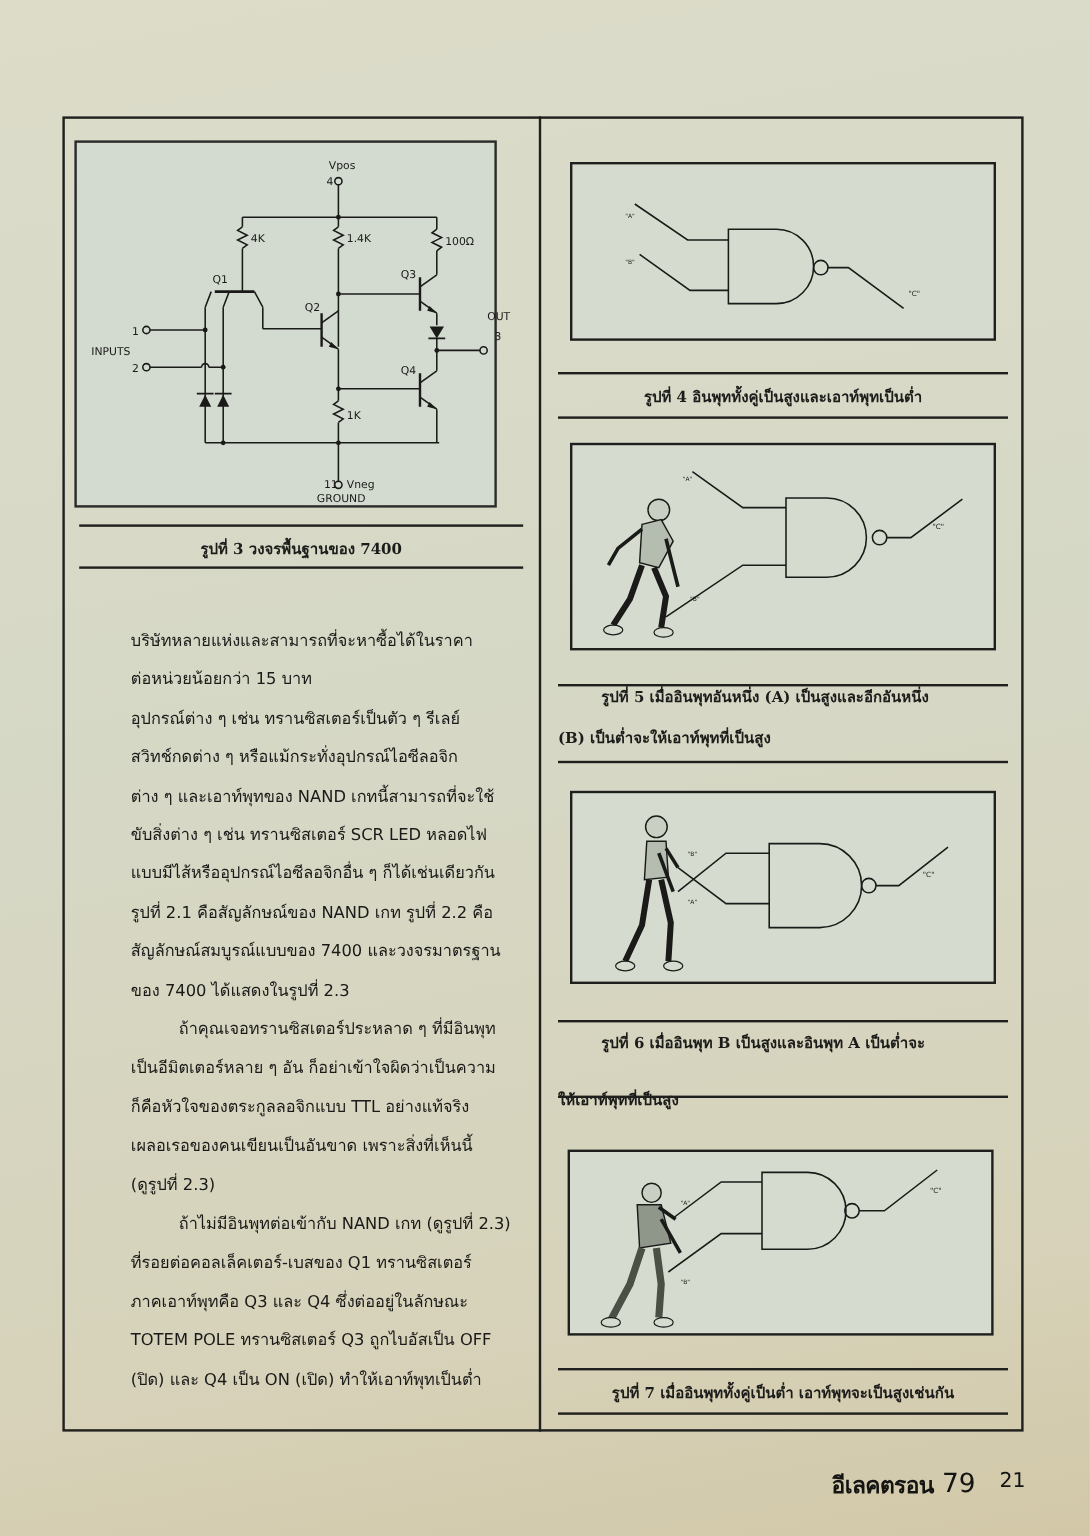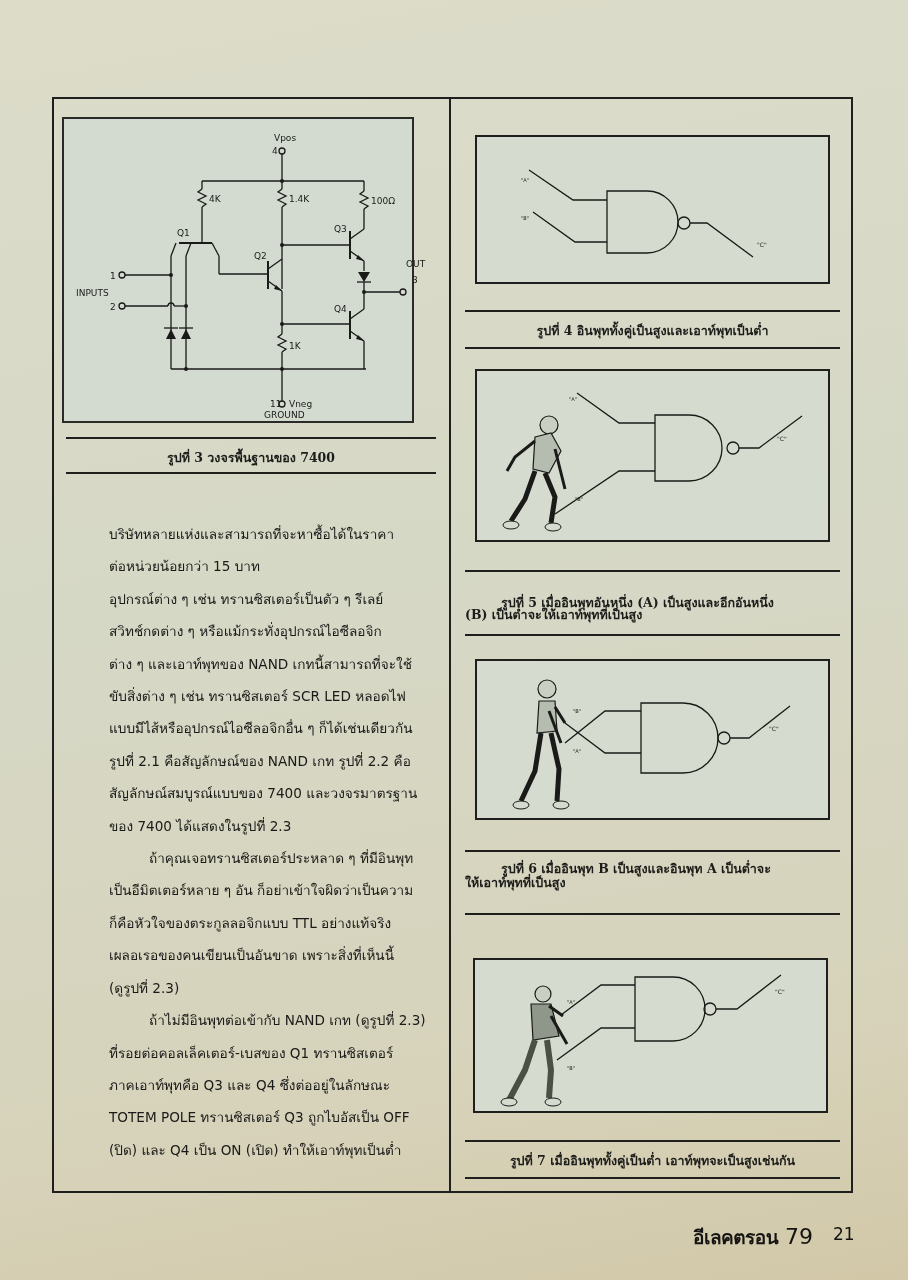--- a/index.html
+++ b/index.html
@@ -242,21 +242,21 @@
       <path d="M68,102 L78,126 L74,152" stroke="#1a1a18" stroke-width="5" fill="none"></path>
       <ellipse cx="34" cy="154" rx="8" ry="4" fill="#d5dccf" stroke="#1a1a18"></ellipse>
       <ellipse cx="76" cy="156" rx="8" ry="4" fill="#d5dccf" stroke="#1a1a18"></ellipse>
     </g>
     <text class="svgtxt" x="92" y="30" font-size="5">"A"</text>
     <text class="svgtxt" x="98" y="130" font-size="5">"B"</text>
     <text class="svgtxt" x="300" y="70" font-size="6">"C"</text>
   </svg>
 </div>
 <div class="rule" style="left:465px; top:570px; width:375px;"></div>
-<div class="caption" style="left:465px; top:591px; width:375px; text-indent:36px;">
+<div class="caption" style="left:465px; top:569px; width:375px; text-indent:36px;">
   <div>รูปที่ 5 เมื่ออินพุทอันหนึ่ง (A) เป็นสูงและอีกอันหนึ่ง</div>
 </div>
 <div class="caption" style="left:465px; top:603px; width:375px;">(B) เป็นต่ำจะให้เอาท์พุทที่เป็นสูง</div>
 <div class="rule" style="left:465px; top:634px; width:375px;"></div>
 
 <div class="gate-box" style="left:475px; top:659px; width:355px; height:161px;">
   <svg width="351" height="157" viewBox="0 0 351 157">
     <g stroke="#1a1a18" stroke-width="1.3" fill="none">
       <polyline points="88,82 128,50 164,50"></polyline>
       <polyline points="88,62 128,92 164,92"></polyline>
@@ -276,21 +276,21 @@
     </g>
     <text class="svgtxt" x="96" y="52" font-size="5">"B"</text>
     <text class="svgtxt" x="96" y="92" font-size="5">"A"</text>
     <text class="svgtxt" x="292" y="70" font-size="6">"C"</text>
   </svg>
 </div>
 <div class="rule" style="left:465px; top:850px; width:375px;"></div>
 <div class="caption" style="left:465px; top:857px; width:375px; text-indent:36px;">
   <div>รูปที่ 6 เมื่ออินพุท B เป็นสูงและอินพุท A เป็นต่ำจะ</div>
 </div>
-<div class="caption" style="left:465px; top:871px; width:375px;">ให้เอาท์พุทที่เป็นสูง</div>
+<div class="caption" style="left:465px; top:905px; width:375px;">ให้เอาท์พุทที่เป็นสูง</div>
 <div class="rule" style="left:465px; top:913px; width:375px;"></div>
 
 <div class="gate-box" style="left:473px; top:958px; width:355px; height:155px;">
   <svg width="351" height="151" viewBox="0 0 351 151">
     <g stroke="#1a1a18" stroke-width="1.3" fill="none">
       <polyline points="86,55 126,25 160,25"></polyline>
       <polyline points="82,100 126,68 160,68"></polyline>
       <path d="M160,17 L198,17 A32,32 0 0 1 198,81 L160,81 Z"></path>
       <circle cx="235" cy="49" r="6"></circle>
       <polyline points="241,49 262,49 306,15"></polyline>

